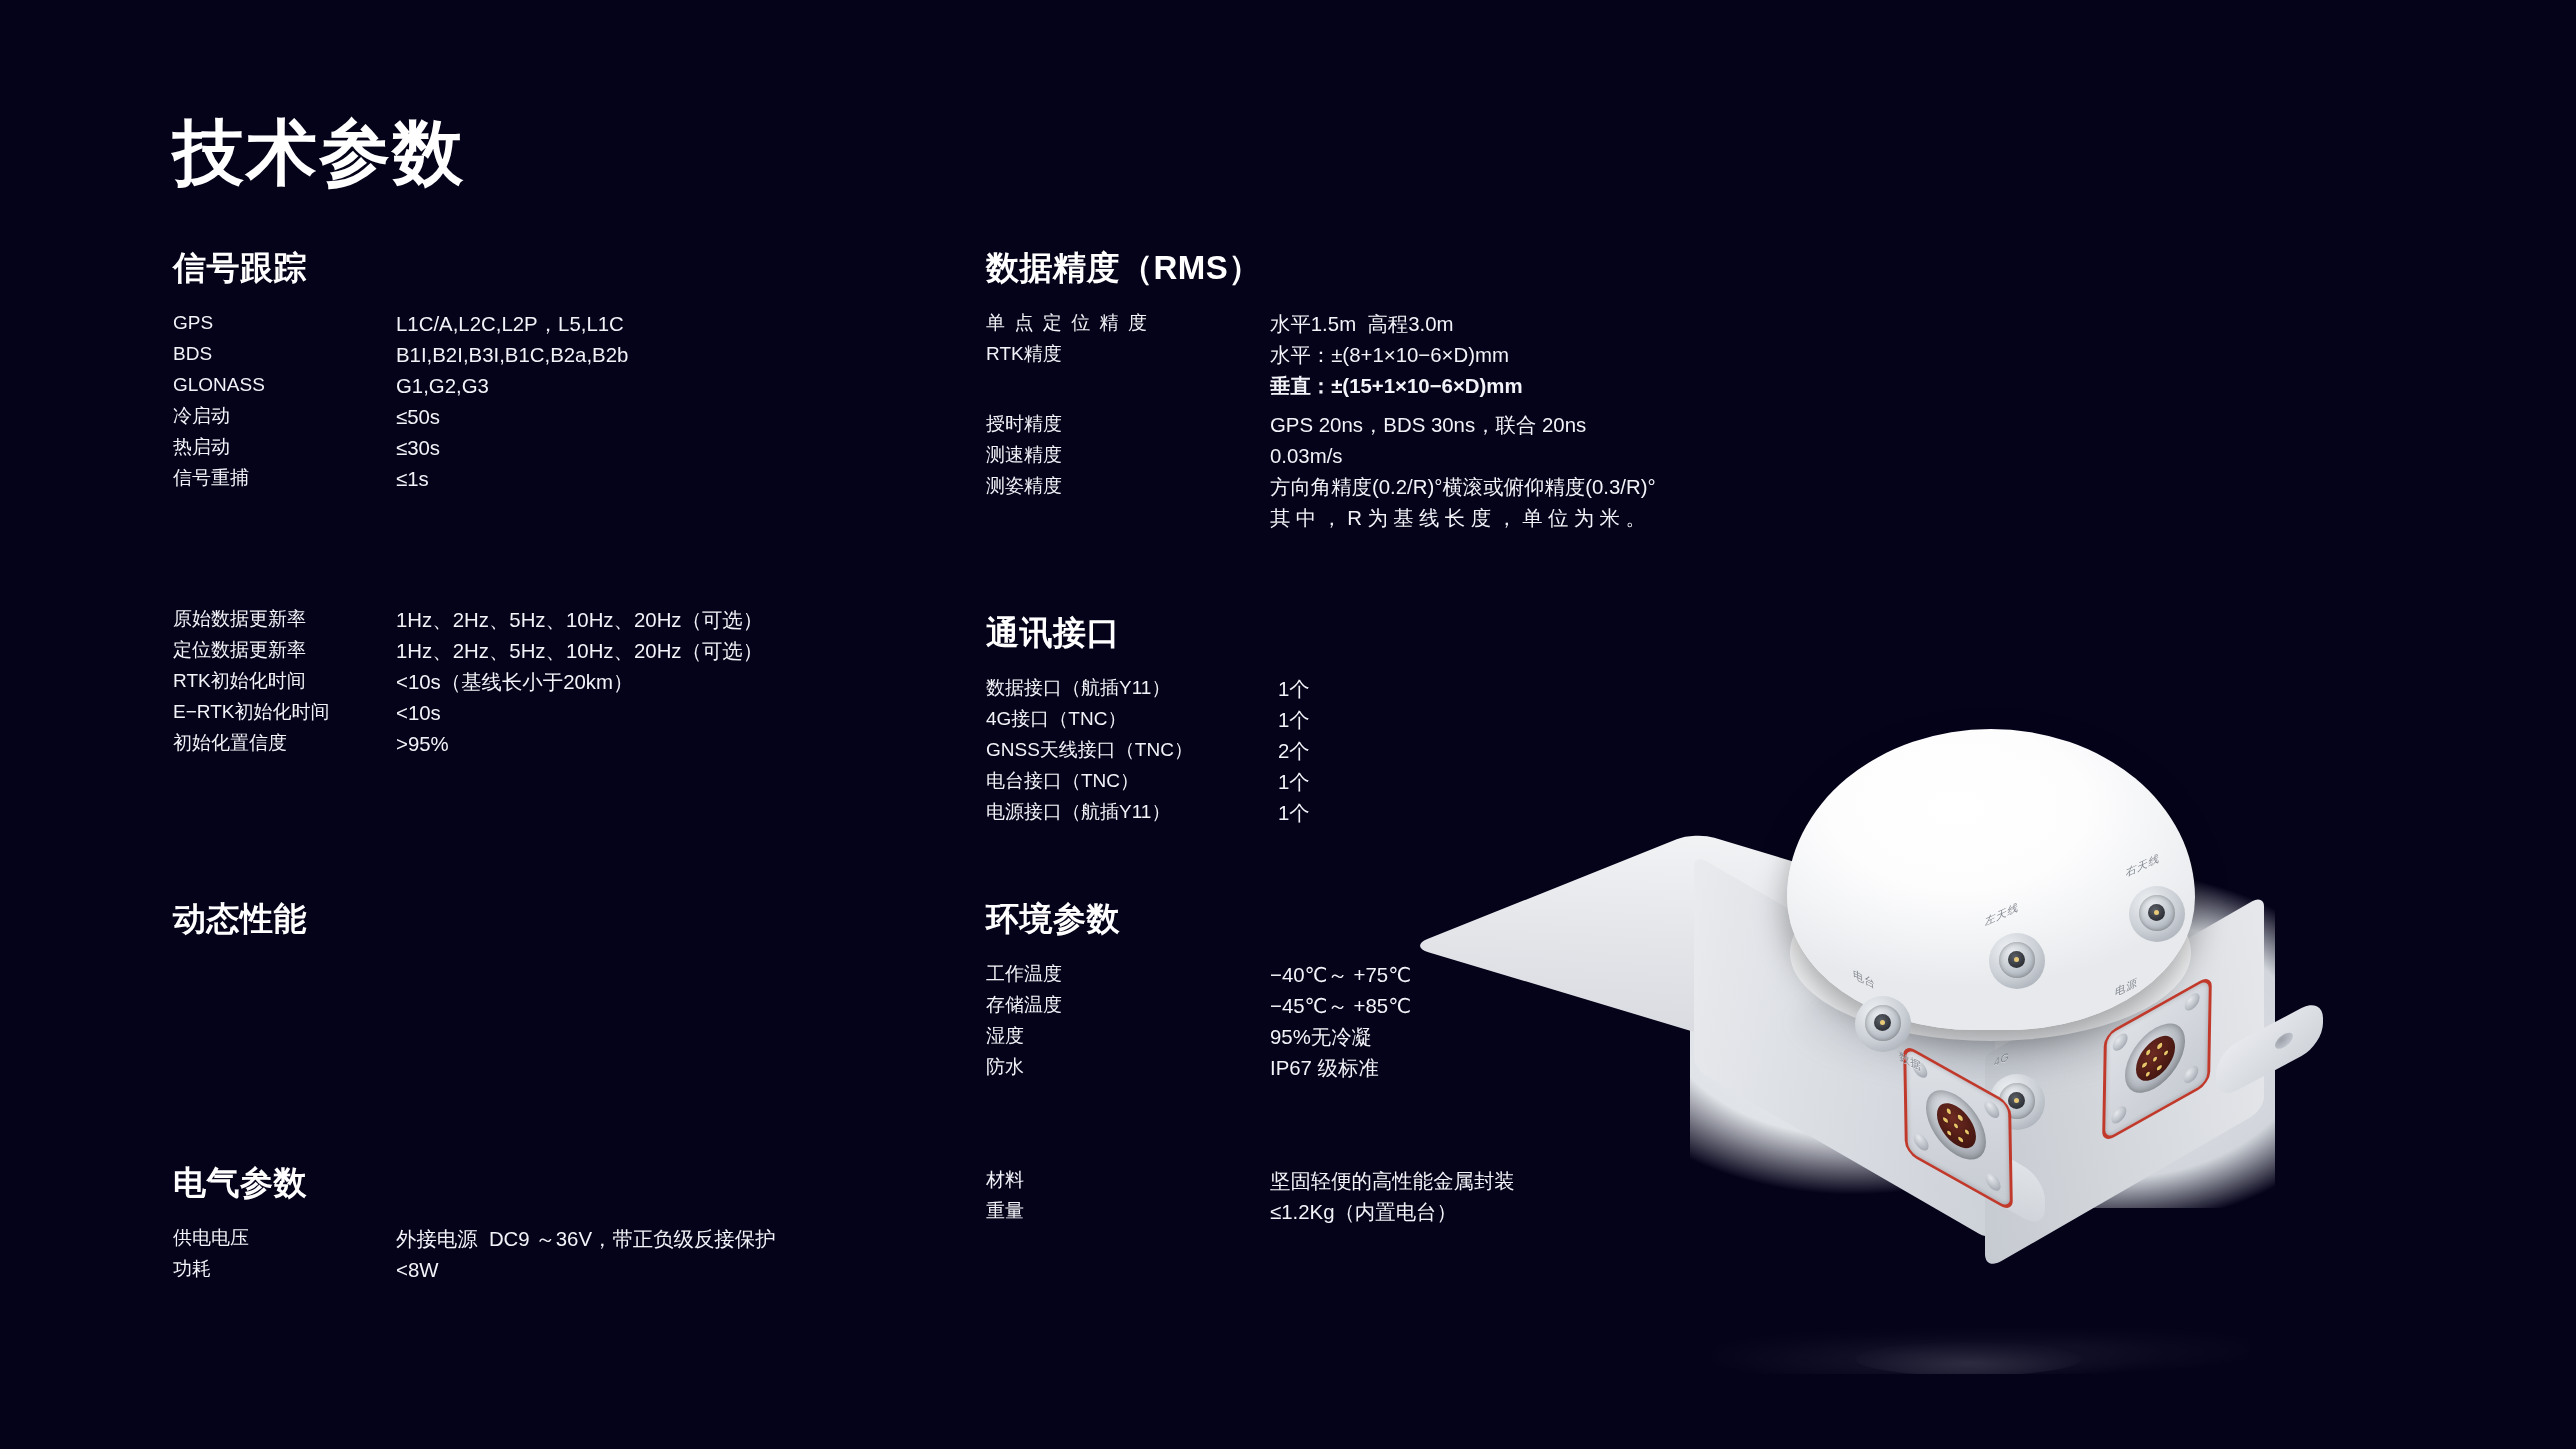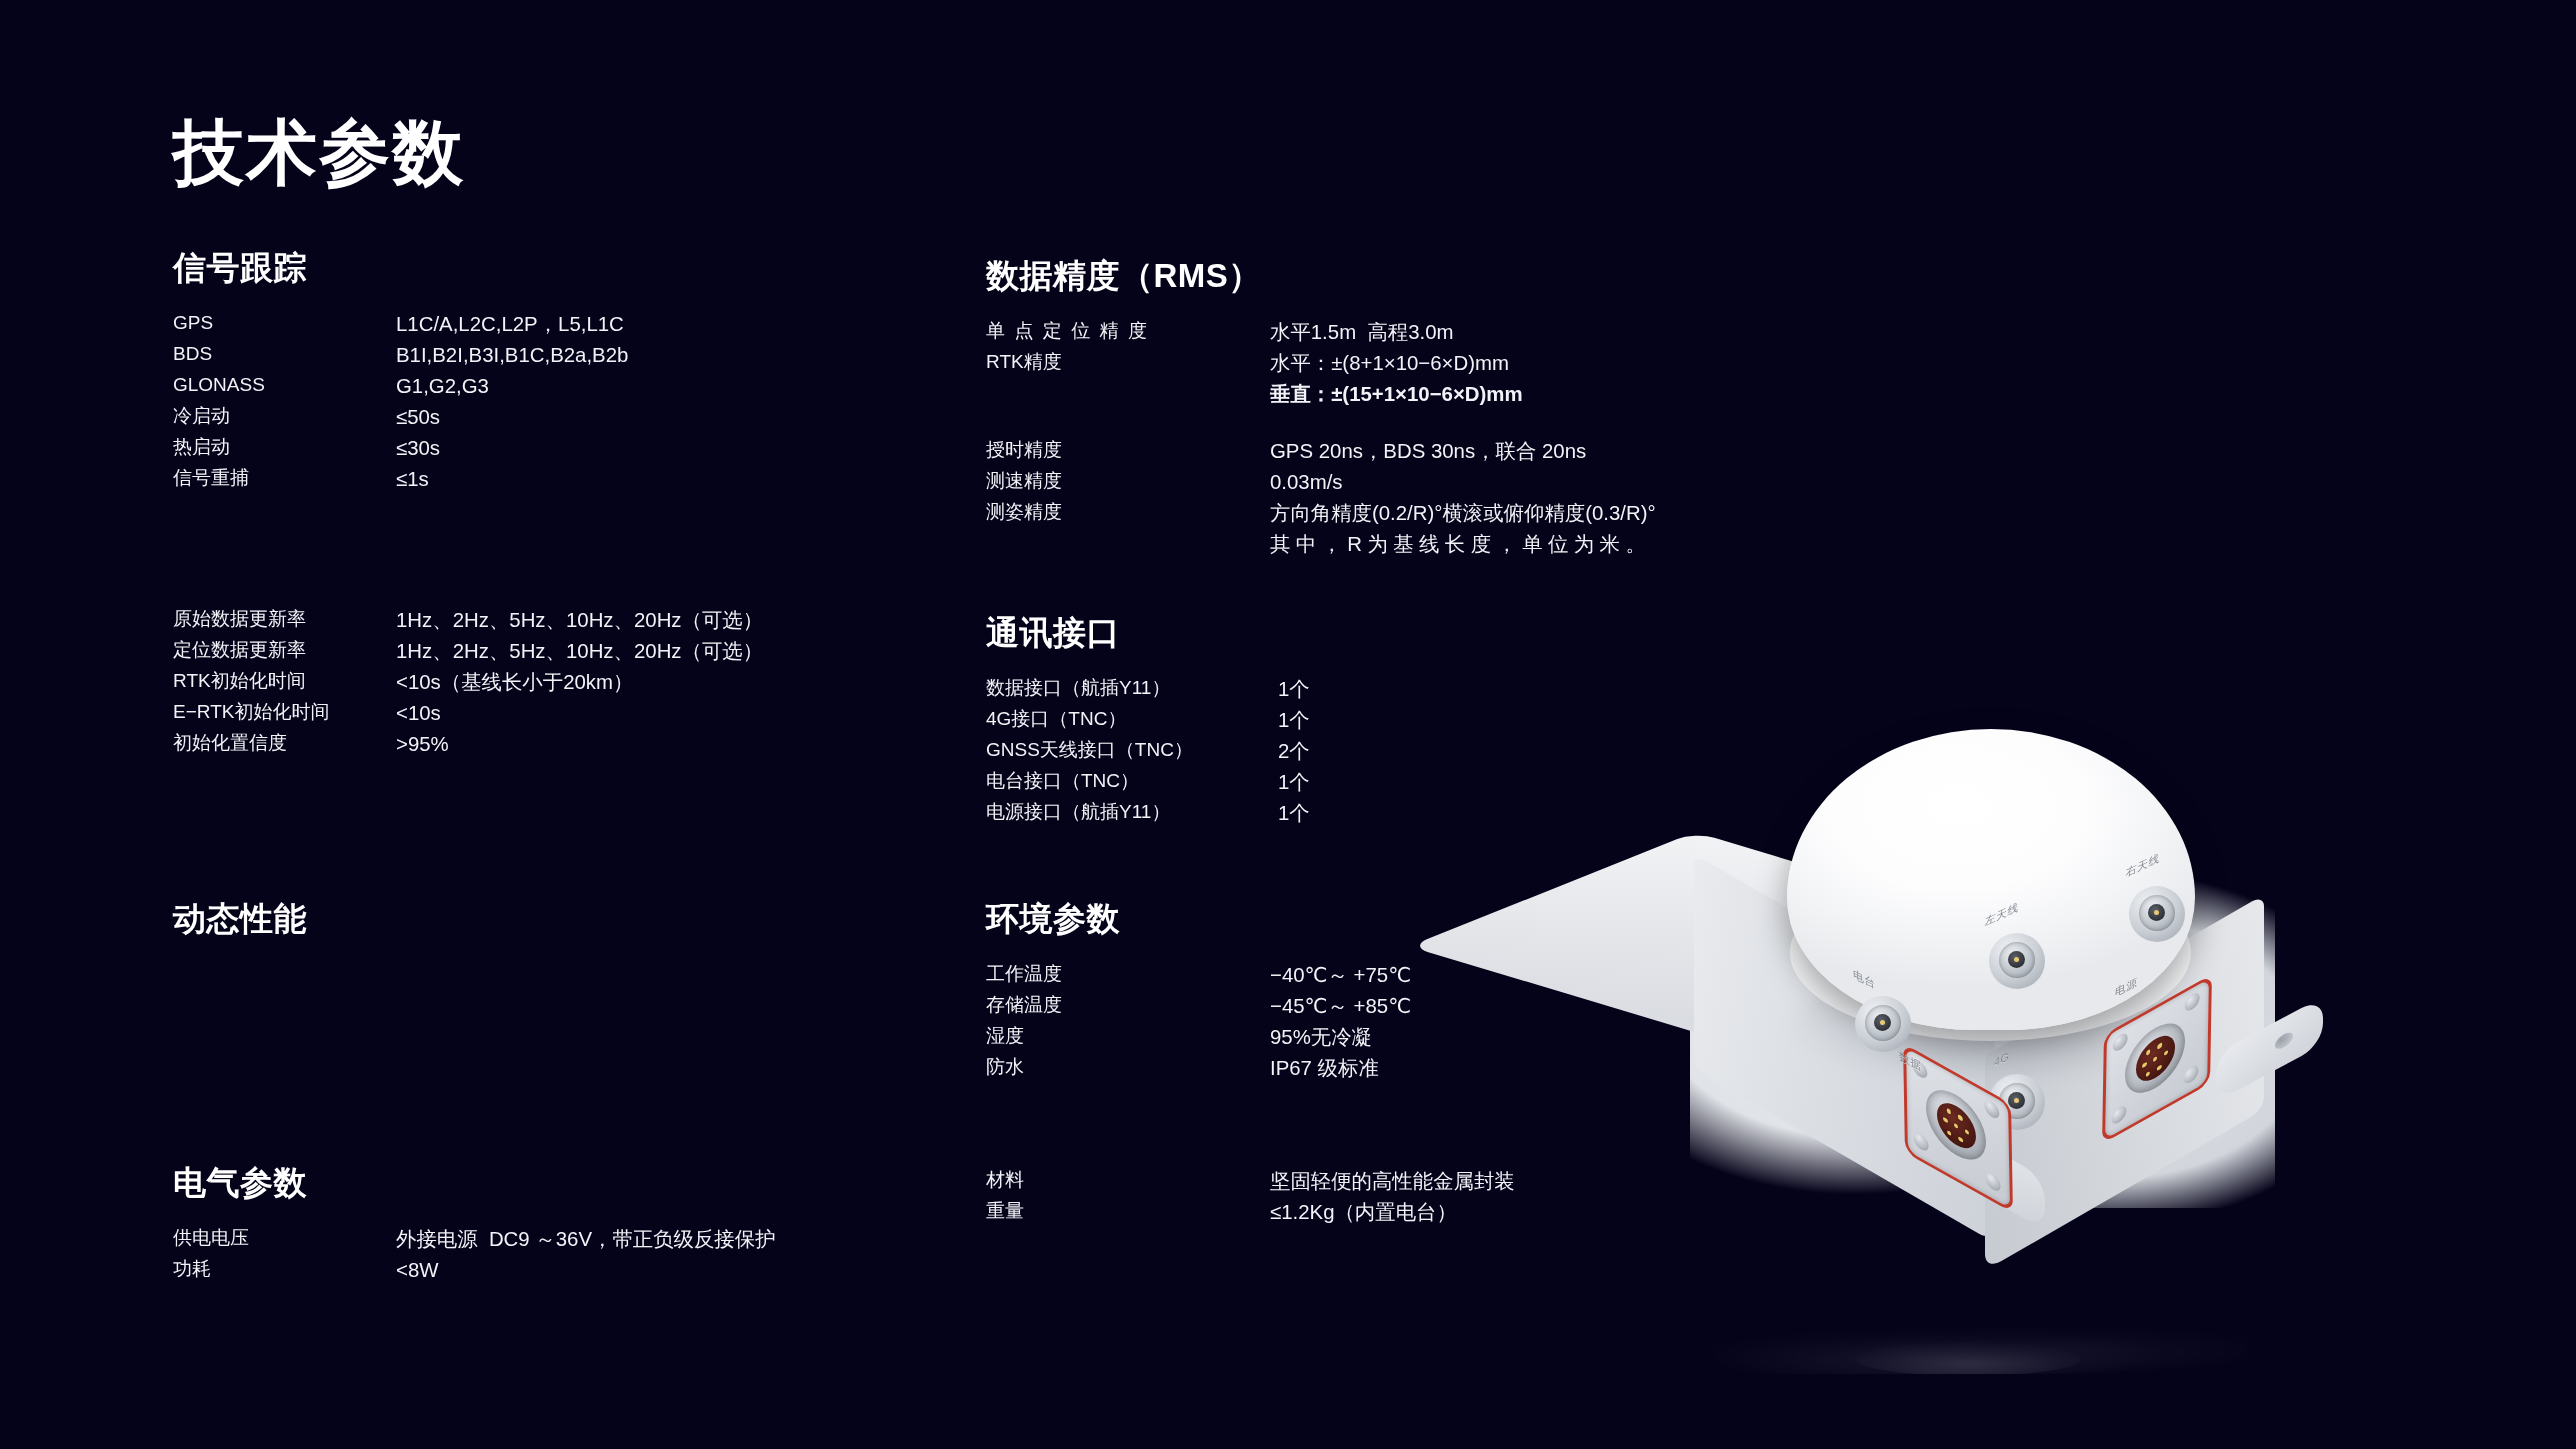--- a/index.html
+++ b/index.html
@@ -70,21 +70,21 @@
 
   .justify{
     text-align:justify;
     text-align-last:justify;
     display:inline-block;
   }
   .wide-track{letter-spacing:5.4px;}
 
   
   #blk-signal      {left:173px;  top:251px;}
-  #blk-accuracy    {left:986px; top:259px;}
+  #blk-accuracy    {left:986px; top:251px;}
   #blk-datachar    {left:173px;  top:605px;}
   #blk-interface   {left:986px; top:616px;}
   #blk-dynamic     {left:173px;  top:902px;}
   #blk-env         {left:986px; top:902px;}
   #blk-electrical  {left:173px;  top:1166px;}
   #blk-physical    {left:986px; top:1166px;}
 
   
   #product{
     position:absolute;
@@ -319,21 +319,21 @@
         <span class="spec-value">水平1.5m  高程3.0m</span>
       </div>
       <div class="spec-row">
         <span class="spec-label">RTK精度</span>
         <span class="spec-value">水平：±(8+1×10−6×D)mm</span>
       </div>
       <div class="spec-row">
         <span class="spec-label"></span>
         <span class="spec-value sub">垂直：±(15+1×10−6×D)mm</span>
       </div>
-      <div class="spec-row" style="margin-top:26px">
+      <div class="spec-row" style="margin-top:8px">
         <span class="spec-label">授时精度</span>
         <span class="spec-value">GPS 20ns，BDS 30ns，联合 20ns</span>
       </div>
       <div class="spec-row">
         <span class="spec-label">测速精度</span>
         <span class="spec-value">0.03m/s</span>
       </div>
       <div class="spec-row">
         <span class="spec-label">测姿精度</span>
         <span class="spec-value">方向角精度(0.2/R)°横滚或俯仰精度(0.3/R)°</span>

